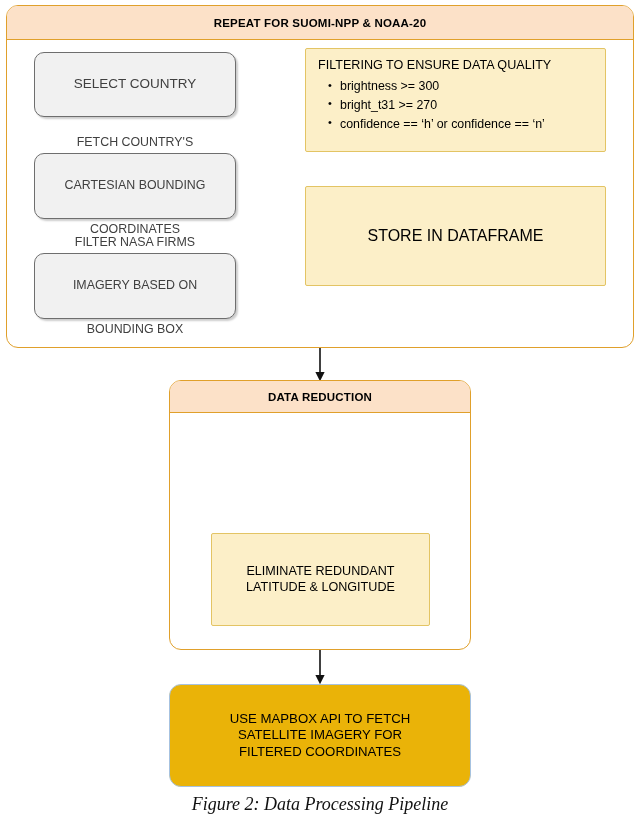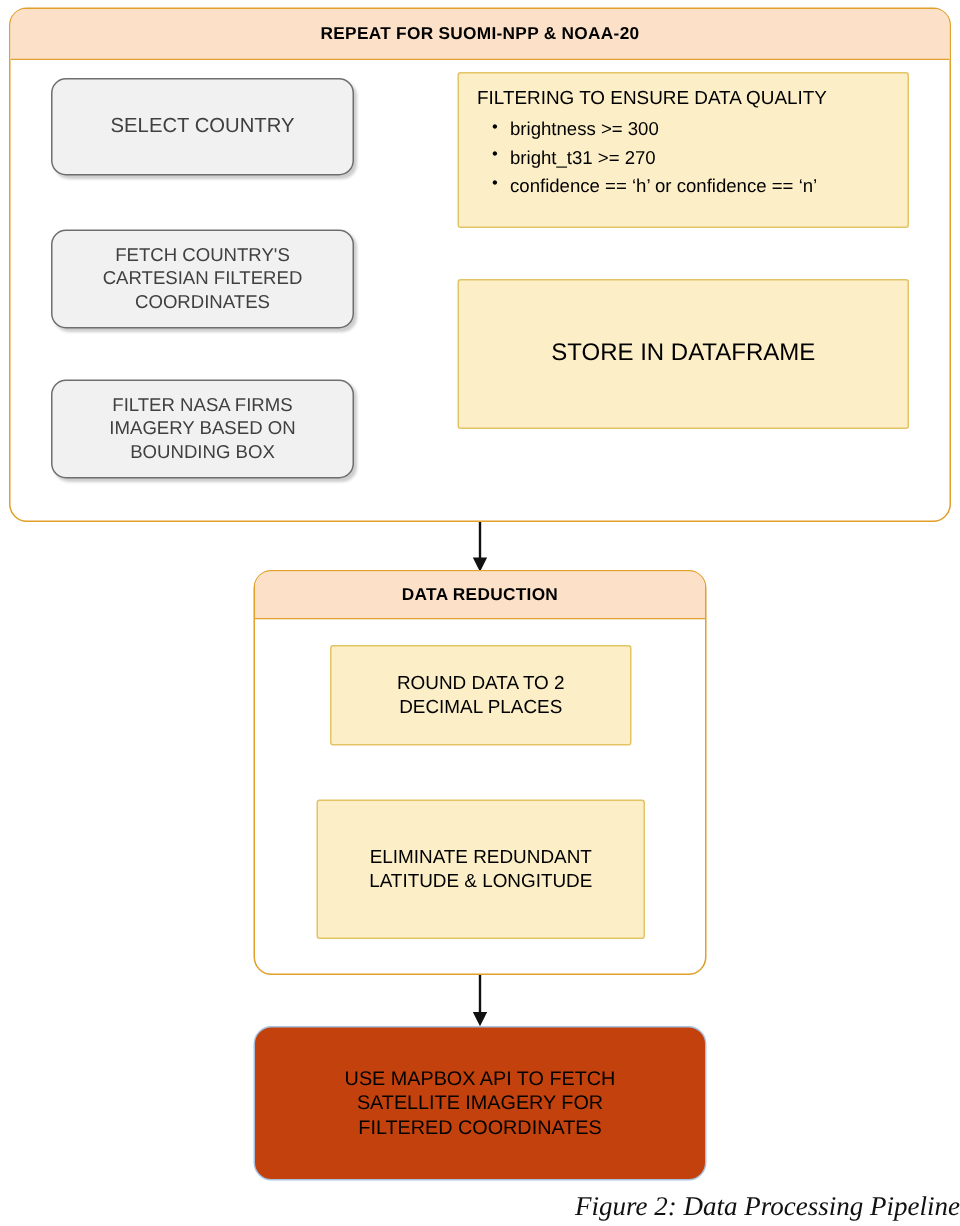--- a/index.html
+++ b/index.html
@@ -64,36 +64,36 @@
   
   .box-gray {
     background: #F1F1F1;
     border: 1.3px solid #6E6E6E;
     border-radius: 10px;
     box-shadow: 2px 2px 2px rgba(0,0,0,0.20);
     font-size: 13.5px;
     color: #404040;
     padding: 4px 8px;
   }
-  .box-gray.small-text { font-size: 12.4px; }
+  .box-gray.small-text { font-size: 12.4px; gap: 28px; }
 
   
   .box-yellow {
     background: #FCEFC8;
     border: 1.5px solid #E3C464;
     border-radius: 2px;
     font-size: 12.6px;
     color: #000;
     padding: 4px 0;
   }
   .box-yellow.big-text { font-size: 16px; }
 
   
   .box-blue {
-    background: #c2410c;
+    background: #eab308;
     border: 1.4px solid #A6C2E0;
     border-radius: 12px;
     font-size: 13.2px;
     color: #000;
     padding: 4px 10px;
   }
 
   
   .filter-box {
     align-items: stretch;
@@ -126,21 +126,21 @@
   }
 
   .line { white-space: nowrap; }
 
   
   .caption {
     position: absolute;
     left: 0;
     top: 794px;
     width: 640px;
-    text-align: right;
+    text-align: center;
     font-family: "Liberation Serif", serif;
     font-style: italic;
     font-size: 18px;
     color: #111;
   }
 </style>
 </head>
 <body>
 
 <div id="canvas">
@@ -173,21 +173,21 @@
   <div class="group" style="left:6px; top:5px; width:628px; height:343px;">
     <div class="group-header" style="height:34px;">REPEAT FOR SUOMI-NPP &amp; NOAA-20</div>
   </div>
 
   <div class="node box-gray" style="left:34px; top:52px; width:202px; height:65px;">
     <span class="line">SELECT COUNTRY</span>
   </div>
 
   <div class="node box-gray small-text" style="left:34px; top:153px; width:202px; height:66px;">
     <span class="line">FETCH COUNTRY'S</span>
-    <span class="line">CARTESIAN FILTERED</span>
+    <span class="line">CARTESIAN BOUNDING</span>
     <span class="line">COORDINATES</span>
   </div>
 
   <div class="node box-gray small-text" style="left:34px; top:253px; width:202px; height:66px;">
     <span class="line">FILTER NASA FIRMS</span>
     <span class="line">IMAGERY BASED ON</span>
     <span class="line">BOUNDING BOX</span>
   </div>
 
   <div class="node box-yellow filter-box" style="left:305px; top:48px; width:301px; height:104px;">
@@ -200,24 +200,20 @@
   </div>
 
   <div class="node box-yellow big-text" style="left:305px; top:186px; width:301px; height:100px;">
     <span class="line">STORE IN DATAFRAME</span>
   </div>
 
   <div class="group" style="left:169px; top:380px; width:302px; height:270px;">
     <div class="group-header" style="height:32px;">DATA REDUCTION</div>
   </div>
 
-  <div class="node box-yellow" style="left:220px; top:430px; width:201px; height:67px;">
-    <span class="line">ROUND DATA TO 2</span>
-    <span class="line">DECIMAL PLACES</span>
-  </div>
 
   <div class="node box-yellow" style="left:211px; top:533px; width:219px; height:93px;">
     <span class="line">ELIMINATE REDUNDANT</span>
     <span class="line">LATITUDE &amp; LONGITUDE</span>
   </div>
 
   <div class="node box-blue" style="left:169px; top:684px; width:302px; height:103px;">
     <span class="line">USE MAPBOX API TO FETCH</span>
     <span class="line">SATELLITE IMAGERY FOR</span>
     <span class="line">FILTERED COORDINATES</span>

